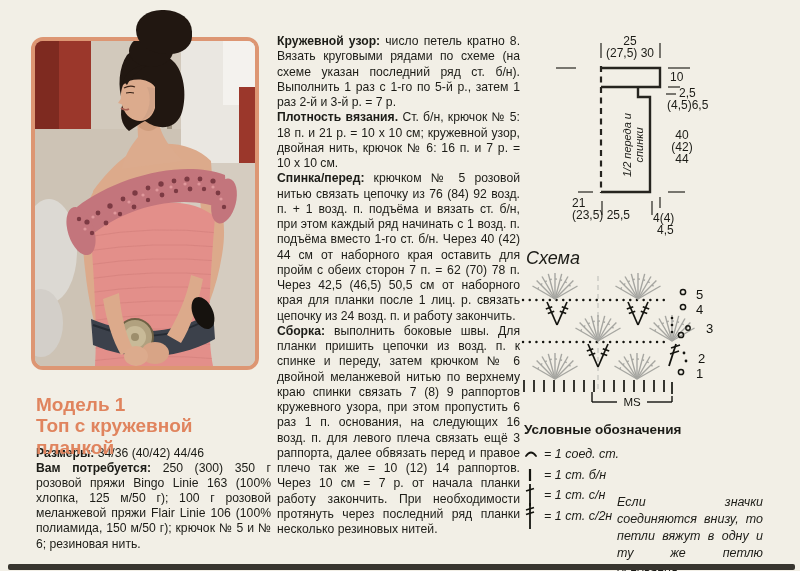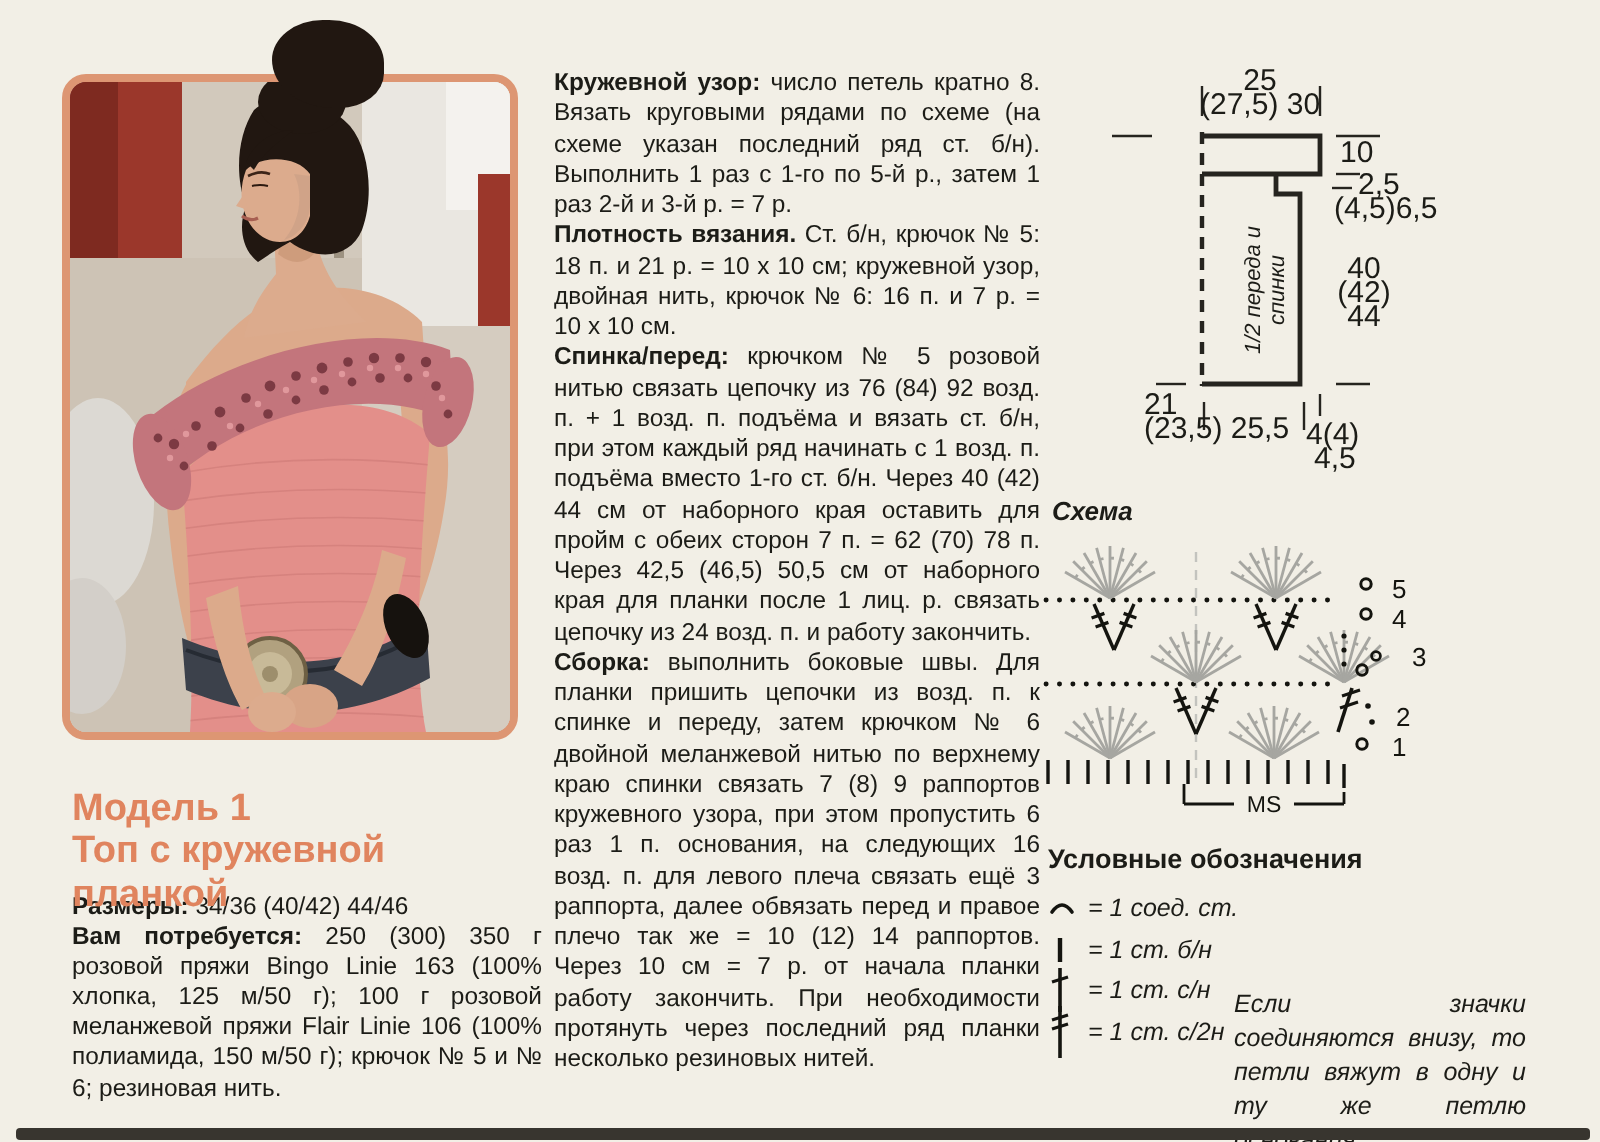--- a/index.html
+++ b/index.html
@@ -31,30 +31,30 @@
   .left-info .sizes-line{text-align:left;}
   
   .instructions{
     position:absolute;left:277px;top:34px;width:243px;
     font-size:12.2px;line-height:15.25px;text-align:justify;
   }
   .instructions p{margin:0;}
   
   .schematic{position:absolute;left:520px;top:25px;width:278px;height:222px;}
   .schematic svg{position:absolute;left:0;top:0;}
-  .sch-label{position:absolute;font-size:15px;line-height:12px;color:#1c1c17;white-space:nowrap;}
+  .sch-label{position:absolute;font-size:12px;line-height:12px;color:#1c1c17;white-space:nowrap;}
   .sch-label span{display:block;}
   .piece-label{
     position:absolute;left:66px;top:104px;width:94px;height:32px;
     transform:rotate(-90deg);display:flex;align-items:center;justify-content:center;
     font-size:11px;font-style:italic;text-align:center;line-height:12px;white-space:normal;
   }
   
   .chart{position:absolute;left:520px;top:246px;width:278px;height:172px;}
-  .chart-title{position:absolute;left:6px;top:2px;font-size:13px;font-weight:bold;font-style:italic;}
+  .chart-title{position:absolute;left:6px;top:2px;font-size:18px;font-weight:normal;font-style:italic;}
   .chart svg{position:absolute;left:0;top:16px;}
   
   .legend{position:absolute;left:524px;top:422px;width:272px;height:145px;}
   .legend-title{font-size:13.5px;font-weight:bold;margin:0 0 7px 0;}
   .legend-item{display:flex;align-items:center;height:20.5px;font-size:12.5px;font-style:italic;}
   .legend-item .sym{width:20px;display:flex;justify-content:flex-start;align-items:center;}
   .legend-note{
     position:absolute;left:93px;top:72px;width:146px;
     font-size:12.5px;font-style:italic;line-height:17px;text-align:justify;
   }

